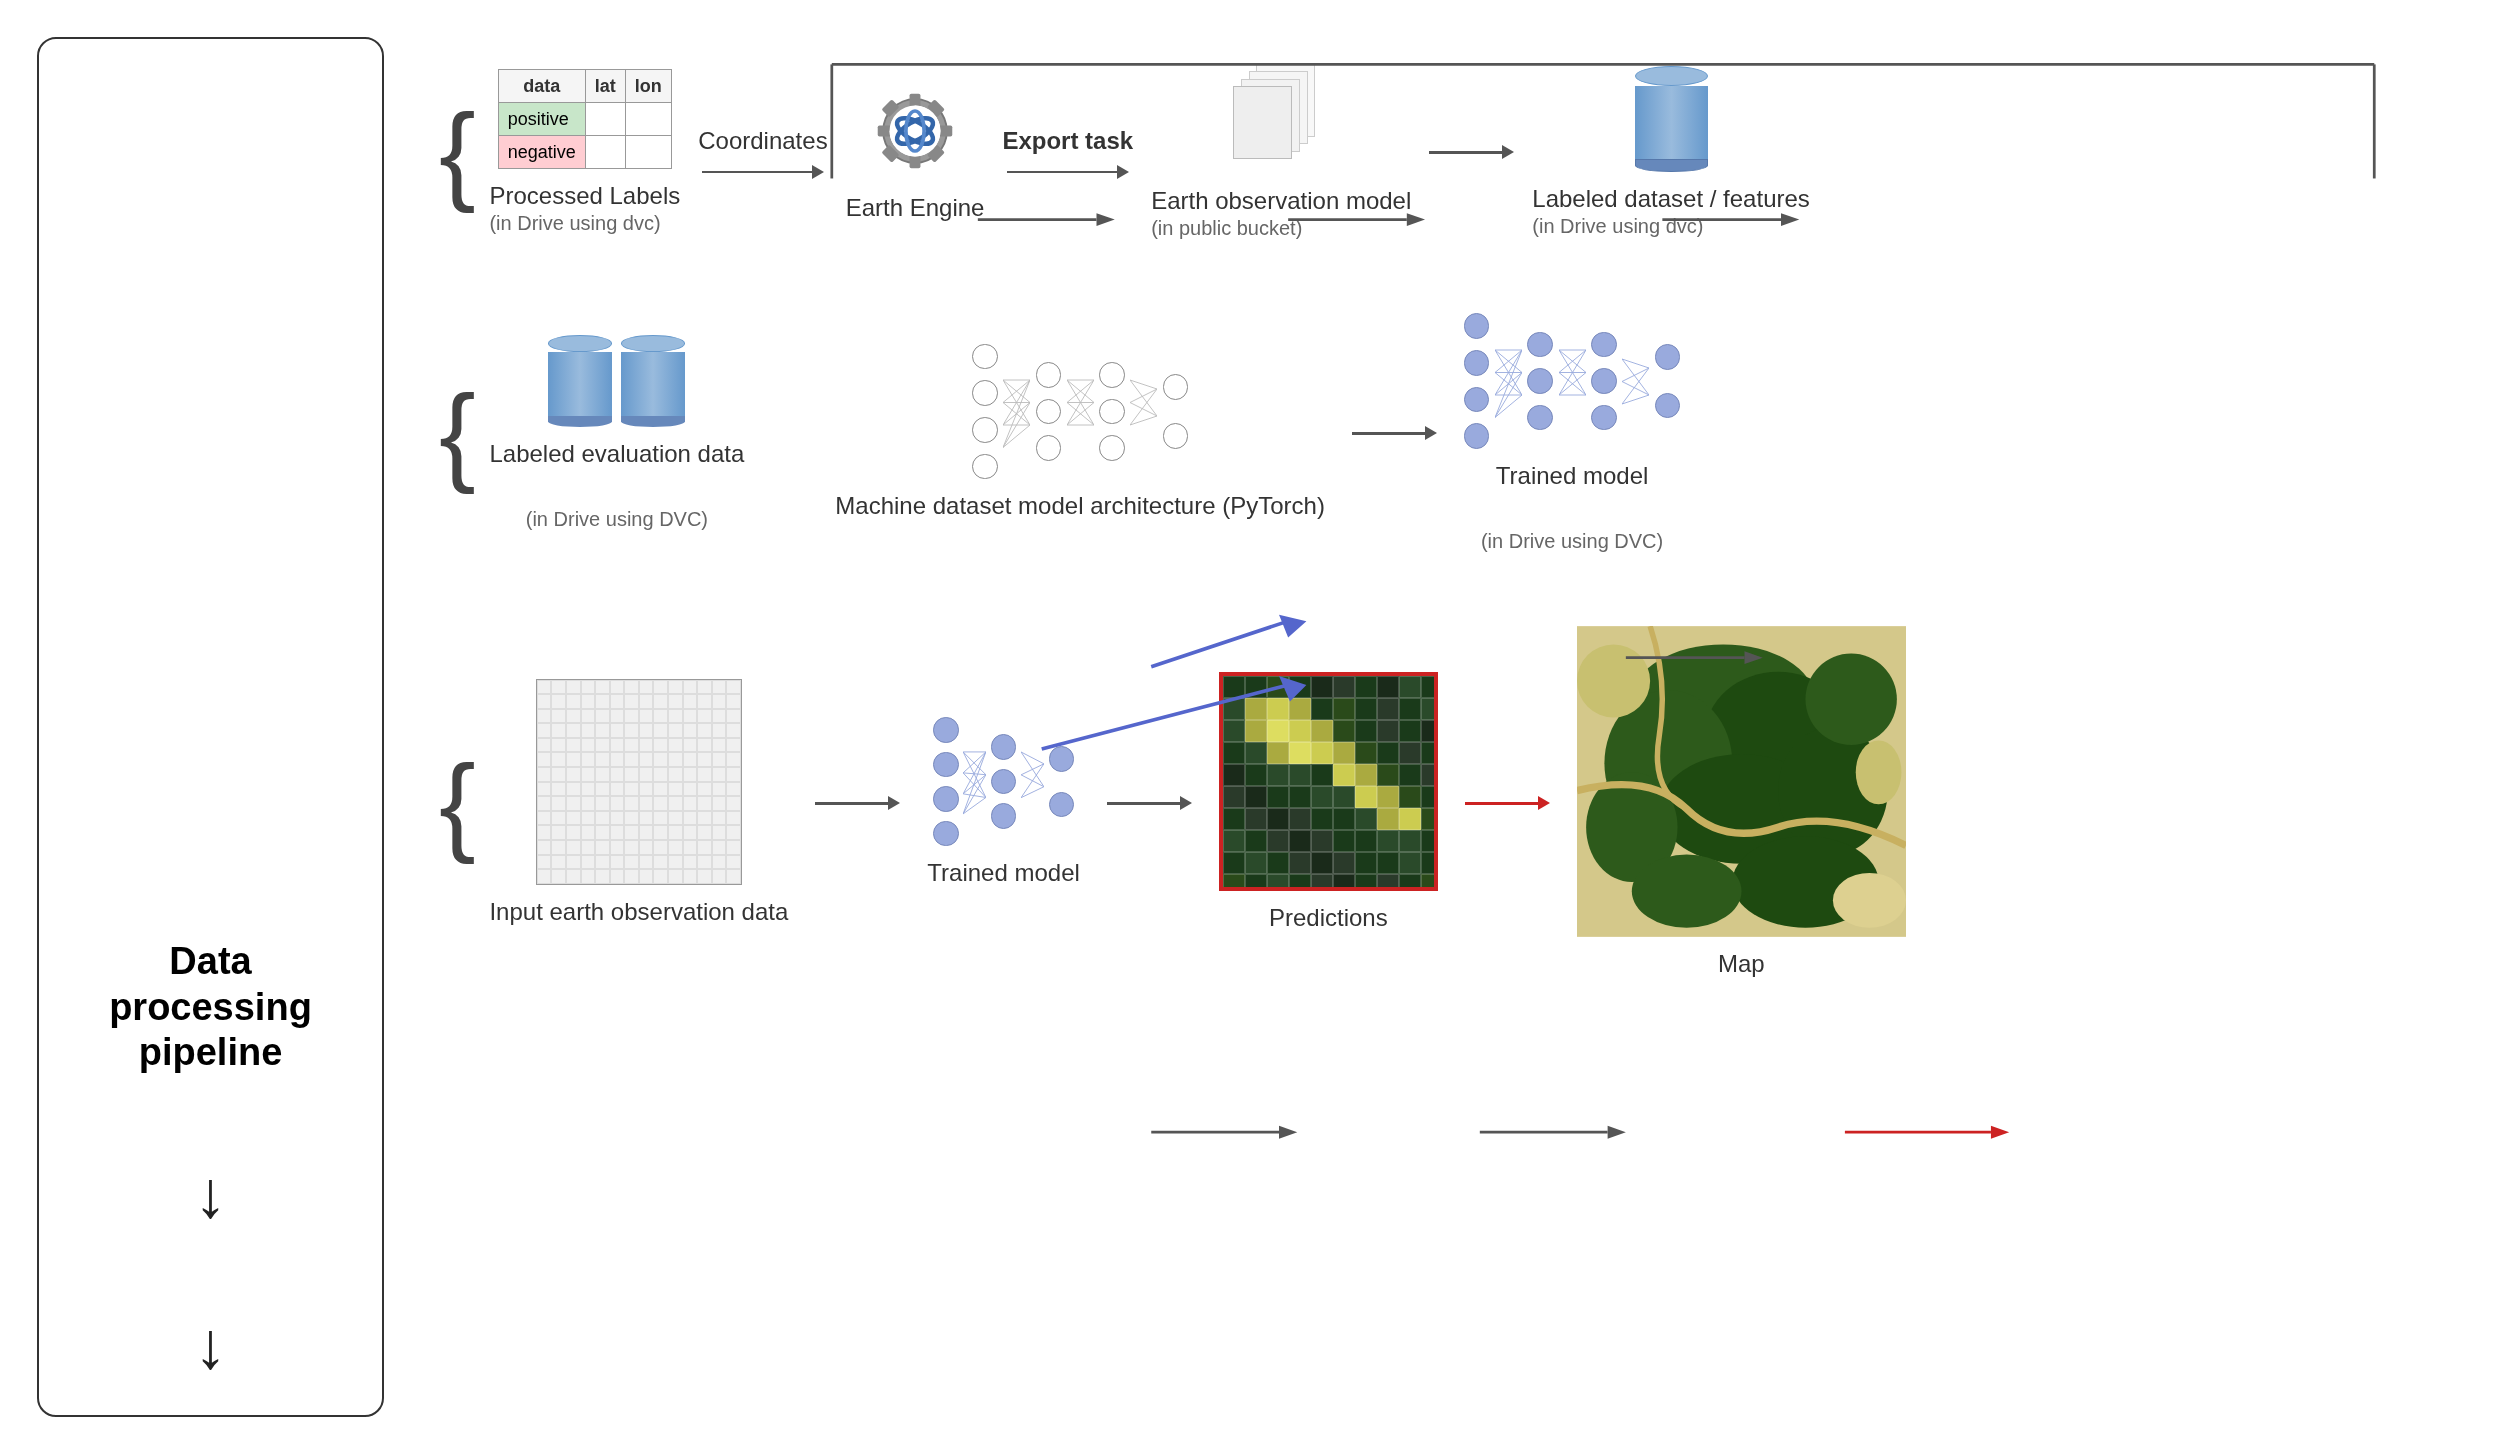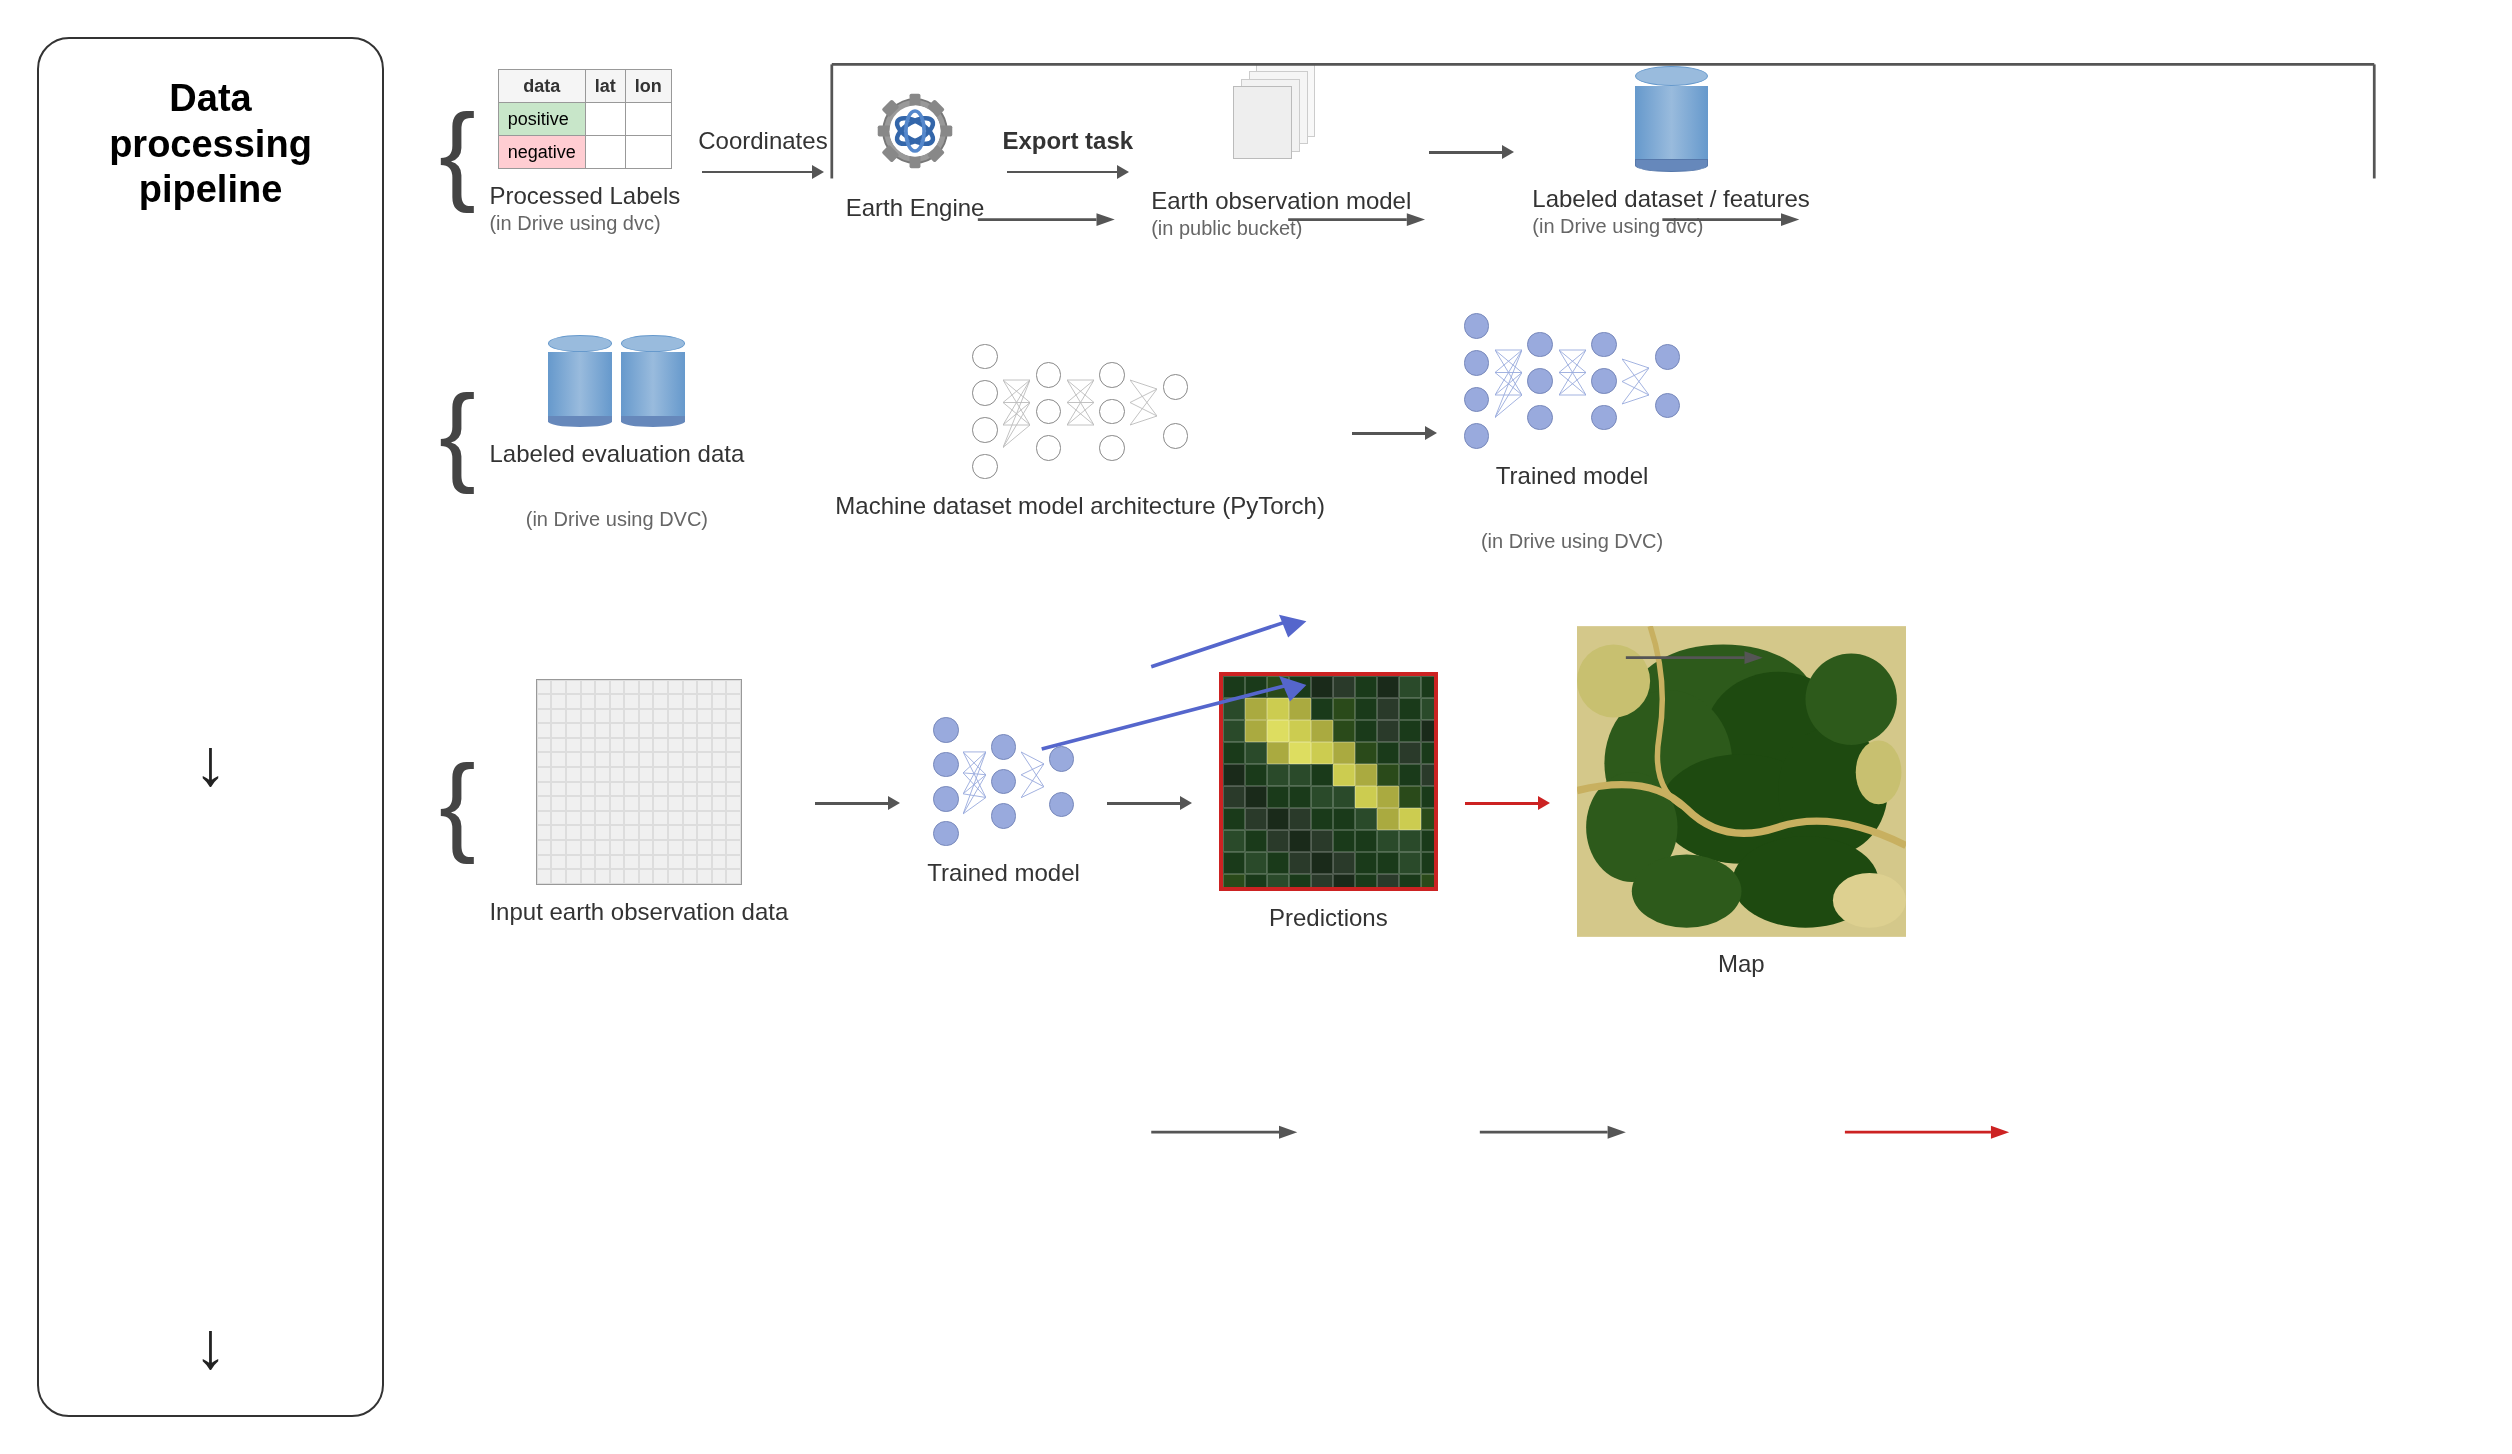--- a/index.html
+++ b/index.html
@@ -18,26 +18,26 @@
       height: 100%;
       padding: 37px;
       gap: 55px;
     }
 
     
     .left-panel {
       width: 347px;
       min-width: 347px;
       border: 2.7px solid #333;
-      border-radius: 32px;
+      border-radius: 19px;
       display: flex;
       flex-direction: column;
       align-items: center;
-      justify-content: space-between;
-      gap: 55px;
+      justify-content: flex-end;
+      gap: 85px;
       padding: 37px;
     }
 
     .pipeline-step {
       font-size: 38px;
       font-weight: 900;
       text-align: center;
       line-height: 1.2;
     }
 

